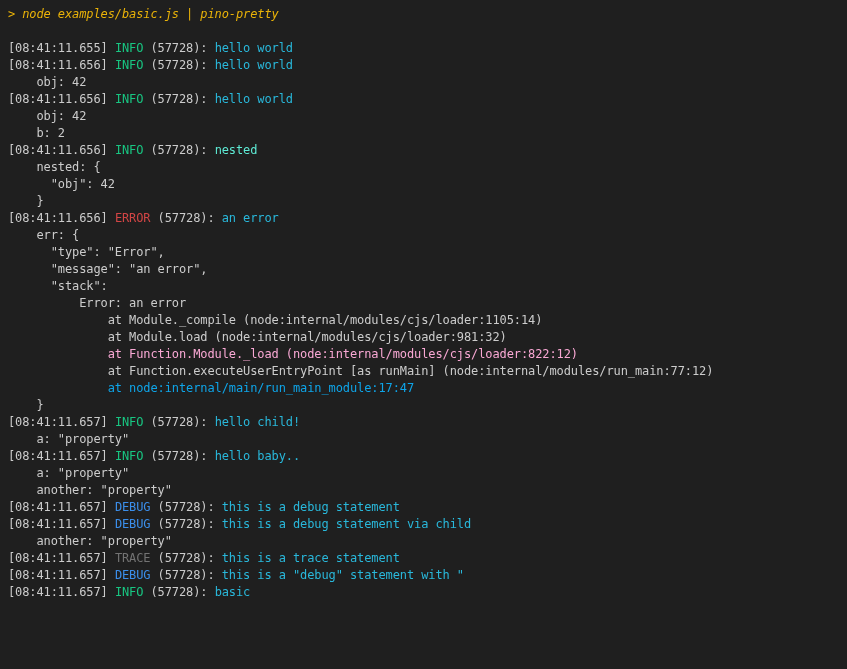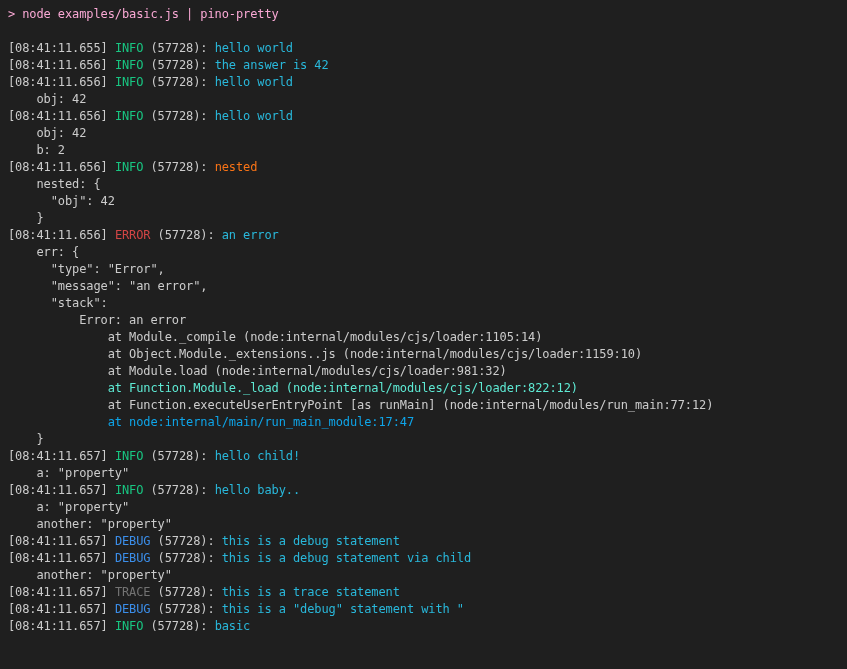--- a/index.html
+++ b/index.html
@@ -25,43 +25,41 @@
   .line {
     white-space: pre;
     height: 17px;
   }
 </style>
 </head>
 <body style="background: rgb(31, 31, 31);">
 
 <div class="terminal">
   <div>
-      <div class="line"><span style="color: #f9a8d4;">&gt; node examples/basic.js | pino-pretty</span></div>
+      <div class="line"><span style="color: #eab308; font-style: italic;">&gt; node examples/basic.js | pino-pretty</span></div>
       <div class="line"> </div>
       <div class="line"><span style="color: rgb(204, 204, 204);">[08:41:11.655] </span><span style="color: rgb(24, 198, 130);">INFO</span><span style="color: rgb(204, 204, 204);"> (57728): </span><span style="color: rgb(41, 184, 219);">hello world</span></div>
-      <div class="line"><span style="color: rgb(204, 204, 204);">[08:41:11.656] </span><span style="color: rgb(24, 198, 130);">INFO</span><span style="color: rgb(204, 204, 204);"> (57728): </span><span style="color: rgb(41, 184, 219);">the answer is 42</span></div>
       <div class="line"><span style="color: rgb(204, 204, 204);">[08:41:11.656] </span><span style="color: rgb(24, 198, 130);">INFO</span><span style="color: rgb(204, 204, 204);"> (57728): </span><span style="color: rgb(41, 184, 219);">hello world</span></div>
       <div class="line"><span style="color: rgb(204, 204, 204);">    obj: 42</span></div>
       <div class="line"><span style="color: rgb(204, 204, 204);">[08:41:11.656] </span><span style="color: rgb(24, 198, 130);">INFO</span><span style="color: rgb(204, 204, 204);"> (57728): </span><span style="color: rgb(41, 184, 219);">hello world</span></div>
       <div class="line"><span style="color: rgb(204, 204, 204);">    obj: 42</span></div>
       <div class="line"><span style="color: rgb(204, 204, 204);">    b: 2</span></div>
-      <div class="line"><span style="color: rgb(204, 204, 204);">[08:41:11.656] </span><span style="color: rgb(24, 198, 130);">INFO</span><span style="color: rgb(204, 204, 204);"> (57728): </span><span style="color: #f97316;">nested</span></div>
+      <div class="line"><span style="color: rgb(204, 204, 204);">[08:41:11.656] </span><span style="color: rgb(24, 198, 130);">INFO</span><span style="color: rgb(204, 204, 204);"> (57728): </span><span style="color: #5eead4;">nested</span></div>
       <div class="line"><span style="color: rgb(204, 204, 204);">    nested: {</span></div>
       <div class="line"><span style="color: rgb(204, 204, 204);">      "obj": 42</span></div>
       <div class="line"><span style="color: rgb(204, 204, 204);">    }</span></div>
       <div class="line"><span style="color: rgb(204, 204, 204);">[08:41:11.656] </span><span style="color: rgb(210, 69, 69);">ERROR</span><span style="color: rgb(204, 204, 204);"> (57728): </span><span style="color: rgb(41, 184, 219);">an error</span></div>
       <div class="line"><span style="color: rgb(204, 204, 204);">    err: {</span></div>
       <div class="line"><span style="color: rgb(204, 204, 204);">      "type": "Error",</span></div>
       <div class="line"><span style="color: rgb(204, 204, 204);">      "message": "an error",</span></div>
       <div class="line"><span style="color: rgb(204, 204, 204);">      "stack":</span></div>
       <div class="line"><span style="color: rgb(204, 204, 204);">          Error: an error</span></div>
       <div class="line"><span style="color: rgb(204, 204, 204);">              at Module._compile (node:internal/modules/cjs/loader:1105:14)</span></div>
-      <div class="line"><span style="color: rgb(204, 204, 204);">              at Object.Module._extensions..js (node:internal/modules/cjs/loader:1159:10)</span></div>
       <div class="line"><span style="color: rgb(204, 204, 204);">              at Module.load (node:internal/modules/cjs/loader:981:32)</span></div>
-      <div class="line"><span style="color: #5eead4;">              at Function.Module._load (node:internal/modules/cjs/loader:822:12)</span></div>
+      <div class="line"><span style="color: #f9a8d4;">              at Function.Module._load (node:internal/modules/cjs/loader:822:12)</span></div>
       <div class="line"><span style="color: rgb(204, 204, 204);">              at Function.executeUserEntryPoint [as runMain] (node:internal/modules/run_main:77:12)</span></div>
       <div class="line"><span style="color: #0ea5e9;">              at node:internal/main/run_main_module:17:47</span></div>
       <div class="line"><span style="color: rgb(204, 204, 204);">    }</span></div>
       <div class="line"><span style="color: rgb(204, 204, 204);">[08:41:11.657] </span><span style="color: rgb(24, 198, 130);">INFO</span><span style="color: rgb(204, 204, 204);"> (57728): </span><span style="color: rgb(41, 184, 219);">hello child!</span></div>
       <div class="line"><span style="color: rgb(204, 204, 204);">    a: "property"</span></div>
       <div class="line"><span style="color: rgb(204, 204, 204);">[08:41:11.657] </span><span style="color: rgb(24, 198, 130);">INFO</span><span style="color: rgb(204, 204, 204);"> (57728): </span><span style="color: rgb(41, 184, 219);">hello baby..</span></div>
       <div class="line"><span style="color: rgb(204, 204, 204);">    a: "property"</span></div>
       <div class="line"><span style="color: rgb(204, 204, 204);">    another: "property"</span></div>
       <div class="line"><span style="color: rgb(204, 204, 204);">[08:41:11.657] </span><span style="color: rgb(59, 142, 234);">DEBUG</span><span style="color: rgb(204, 204, 204);"> (57728): </span><span style="color: rgb(41, 184, 219);">this is a debug statement</span></div>
       <div class="line"><span style="color: rgb(204, 204, 204);">[08:41:11.657] </span><span style="color: rgb(59, 142, 234);">DEBUG</span><span style="color: rgb(204, 204, 204);"> (57728): </span><span style="color: rgb(41, 184, 219); text-align: center;">this is a debug statement via child</span></div>

